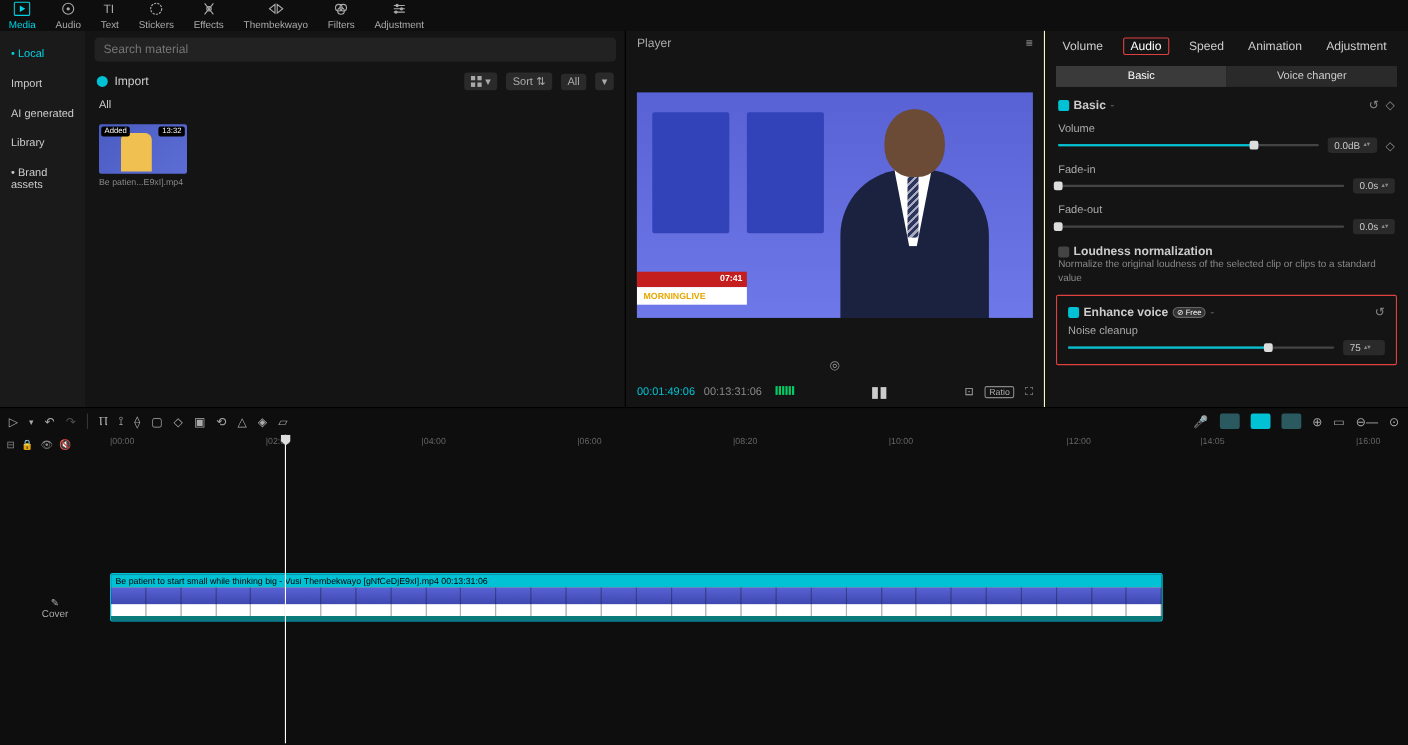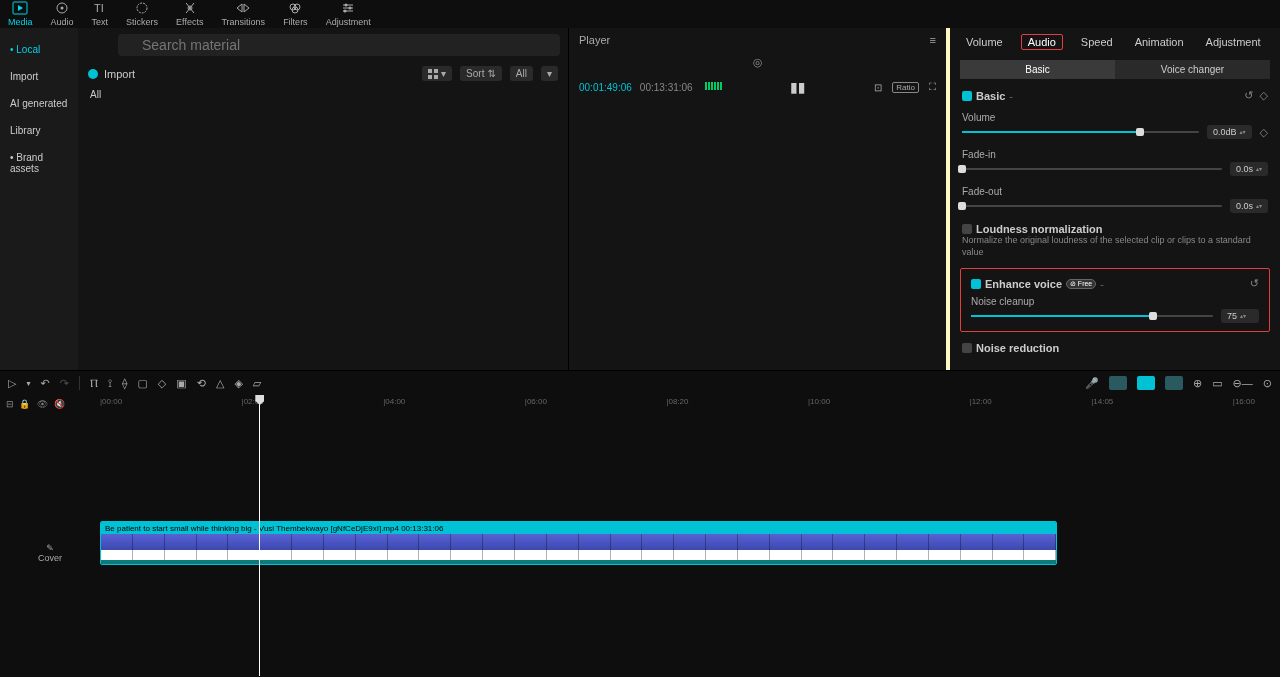--- a/index.html
+++ b/index.html
@@ -15,37 +15,37 @@
 
 
 .left-sidebar { width: 78px; background: #1a1a1a; display: flex; flex-direction: column; padding-top: 8px; }
 .left-sidebar .item { padding: 8px 10px; font-size: 10px; color: #ccc; cursor: pointer; }
 .left-sidebar .item.active { color: #00d4e6; }
 .left-sidebar .item .dot::before { content: "• "; }
 
 
 .media-panel { width: 490px; background: #141414; display: flex; flex-direction: column; }
 .media-search-row { display: flex; align-items: center; padding: 6px 8px; }
-.media-search { flex: 1; background: #222; border: none; border-radius: 4px; padding: 4px 24px; color: #888; font-size: 14px; height: 22px; margin-left: 32px; }
+.media-search { flex: 1; background: #222; border: none; border-radius: 4px; padding: 4px 8px; color: #888; font-size: 11px; height: 22px; }
 .media-header { display: flex; align-items: center; justify-content: space-between; padding: 4px 10px; }
 .media-header-left { display: flex; align-items: center; gap: 6px; color: #ccc; font-size: 11px; }
 .media-header-left .circle { width: 10px; height: 10px; border-radius: 50%; background: #00c2d4; display: inline-block; }
 .media-header-right { display: flex; align-items: center; gap: 8px; font-size: 10px; color: #aaa; }
 .media-header-right .btn { background: #2a2a2a; padding: 2px 6px; border-radius: 3px; cursor: pointer; display: flex; align-items: center; gap: 3px; }
 .media-tabs { padding: 4px 12px; font-size: 10px; color: #ccc; }
 .media-content { padding: 8px 12px; }
 .media-thumb { width: 80px; position: relative; }
 .media-thumb .img { width: 80px; height: 45px; background: linear-gradient(135deg,#4a5cc2 0%,#5c6dd4 100%); border-radius: 2px; position: relative; overflow: hidden; }
 .media-thumb .img .person { position: absolute; left: 20px; top: 8px; width: 28px; height: 35px; background: #f0c050; border-radius: 6px 6px 0 0; }
 .media-thumb .badge-added { position: absolute; top: 2px; left: 2px; background: #000; color: #fff; font-size: 7px; padding: 1px 3px; border-radius: 2px; }
 .media-thumb .badge-time { position: absolute; top: 2px; right: 2px; background: #000; color: #fff; font-size: 7px; padding: 1px 3px; border-radius: 2px; }
 .media-thumb .label { font-size: 8px; color: #888; margin-top: 3px; white-space: nowrap; overflow: hidden; text-overflow: ellipsis; }
 
 
-.player-panel { flex: 1; background: #141414; display: flex; flex-direction: column; border-left: 1px solid #000; border-right: 4px solid #fef9c3; }
+.player-panel { flex: 1; background: #141414; display: flex; flex-direction: column; border-left: 1px solid #000; border-right: 1px solid #fef9c3; }
 .player-header { display: flex; justify-content: space-between; align-items: center; padding: 6px 10px; font-size: 11px; color: #aaa; }
 .player-viewport { flex: 1; display: flex; align-items: center; justify-content: center; padding: 10px; }
 .player-frame { width: 360px; height: 205px; background: linear-gradient(180deg,#5862d4 0%, #6e78e8 100%); position: relative; overflow: hidden; }
 .player-frame .panel1 { position: absolute; left: 14px; top: 18px; width: 70px; height: 110px; background: #3242b8; border-radius: 2px; }
 .player-frame .panel2 { position: absolute; left: 100px; top: 18px; width: 70px; height: 110px; background: #3242b8; border-radius: 2px; }
 .player-frame .man { position: absolute; right: 30px; top: 10px; width: 160px; height: 190px; }
 .player-frame .head { position: absolute; left: 55px; top: 5px; width: 55px; height: 62px; background: #6b4a36; border-radius: 50% 50% 45% 45%; }
 .player-frame .suit { position: absolute; left: 15px; top: 60px; width: 135px; height: 140px; background: #1a2240; border-radius: 60px 60px 0 0; }
 .player-frame .shirt { position: absolute; left: 64px; top: 60px; width: 34px; height: 70px; background: #fff; clip-path: polygon(0 0, 100% 0, 60% 100%, 40% 100%); }
 .player-frame .tie { position: absolute; left: 76px; top: 62px; width: 10px; height: 60px; background: repeating-linear-gradient(135deg,#2a3560,#2a3560 3px,#aab 3px,#aab 5px); }
@@ -147,21 +147,21 @@
     <svg viewBox="0 0 16 14">
         <path d="M4 2 L12 12 M4 12 L12 2" stroke="currentColor"></path>
         <circle cx="8" cy="7" r="2" fill="none" stroke="currentColor"></circle>
       </svg>
     <span>Effects</span>
   </div>
   <div class="tool">
     <svg viewBox="0 0 16 14">
         <path d="M2 7 L7 3 L7 11 Z M14 7 L9 3 L9 11 Z" fill="none" stroke="currentColor"></path>
       </svg>
-    <span>Transitions</span>
+    <span>Thembekwayo</span>
   </div>
   <div class="tool">
     <svg viewBox="0 0 16 14">
         <circle cx="6" cy="6" r="3" fill="none" stroke="currentColor"></circle>
         <circle cx="10" cy="6" r="3" fill="none" stroke="currentColor"></circle>
         <circle cx="8" cy="9" r="3" fill="none" stroke="currentColor"></circle>
       </svg>
     <span>Filters</span>
   </div>
   <div class="tool">
@@ -200,26 +200,52 @@
               <rect x="6" y="0" width="4" height="4" fill="#aaa"></rect>
               <rect x="0" y="6" width="4" height="4" fill="#aaa"></rect>
               <rect x="6" y="6" width="4" height="4" fill="#aaa"></rect>
             </svg> ▾</span>
         <span class="btn"><span>Sort</span> ⇅</span>
         <span class="btn">All</span>
         <span class="btn">▾</span>
       </div>
     </div>
     <div class="media-tabs"><span>All</span></div>
+    <div class="media-content">
+      <div class="media-thumb">
+        <div class="img">
+          <div class="person"></div>
+          <div class="badge-added">Added</div>
+          <div class="badge-time">13:32</div>
+        </div>
+        <div class="label">Be patien...E9xI].mp4</div>
+      </div>
+    </div>
   </div>
 
   <div class="player-panel">
     <div class="player-header">
       <span>Player</span>
       <span style="cursor:pointer">≡</span>
+    </div>
+    <div class="player-viewport">
+      <div class="player-frame">
+        <div class="panel1"></div>
+        <div class="panel2"></div>
+        <div class="man">
+          <div class="suit"></div>
+          <div class="shirt"></div>
+          <div class="tie"></div>
+          <div class="head"></div>
+        </div>
+        <div class="lower-third">
+            <div class="lower-third-time">07:41</div>
+          </div>
+        <div class="lower-label">MORNINGLIVE</div>
+      </div>
     </div>
     <div class="player-recenter"><span style="cursor:pointer">◎</span></div>
     <div class="player-controls">
       <div class="times">
         <span>00:01:49:06</span>
         <span class="dur">00:13:31:06</span>
         <span class="meter">
             <span></span>
             <span></span>
             <span></span>
@@ -330,26 +356,20 @@
                 <div class="knob" id="noise-knob" style="left: 75%;"></div>
               </div>
             <div class="valbox">
                 <span>75</span>
                 <span class="arrows">▴▾</span>
               </div>
           </div>
         </div>
       </div>
 
-      <div class="section-head">
-        <div class="left">
-            <span class="chk off"></span>
-            <b>Noise reduction</b>
-          </div>
-      </div>
     </div>
   </div>
 </div>
 
 <div class="timeline-area">
   <div class="timeline-toolbar">
     <div class="left">
       <span class="icon">▷</span>
       <span class="icon" style="font-size:8px">▾</span>
       <span class="icon">↶</span>

